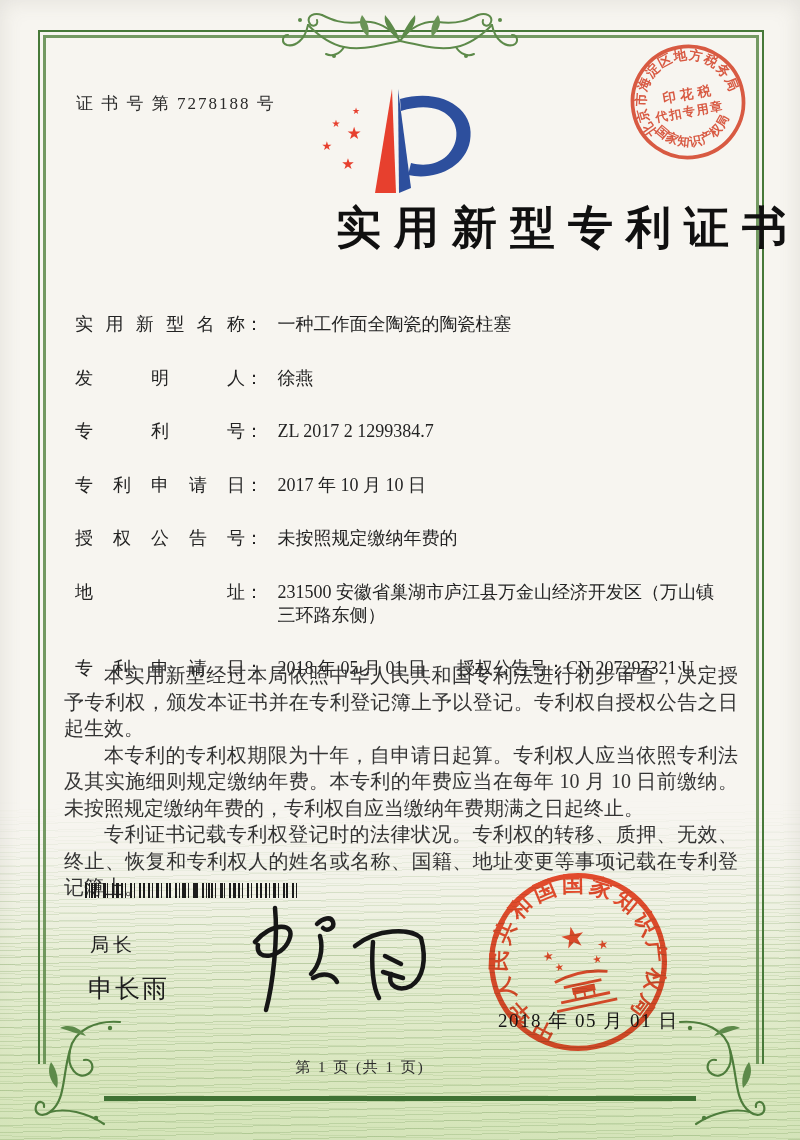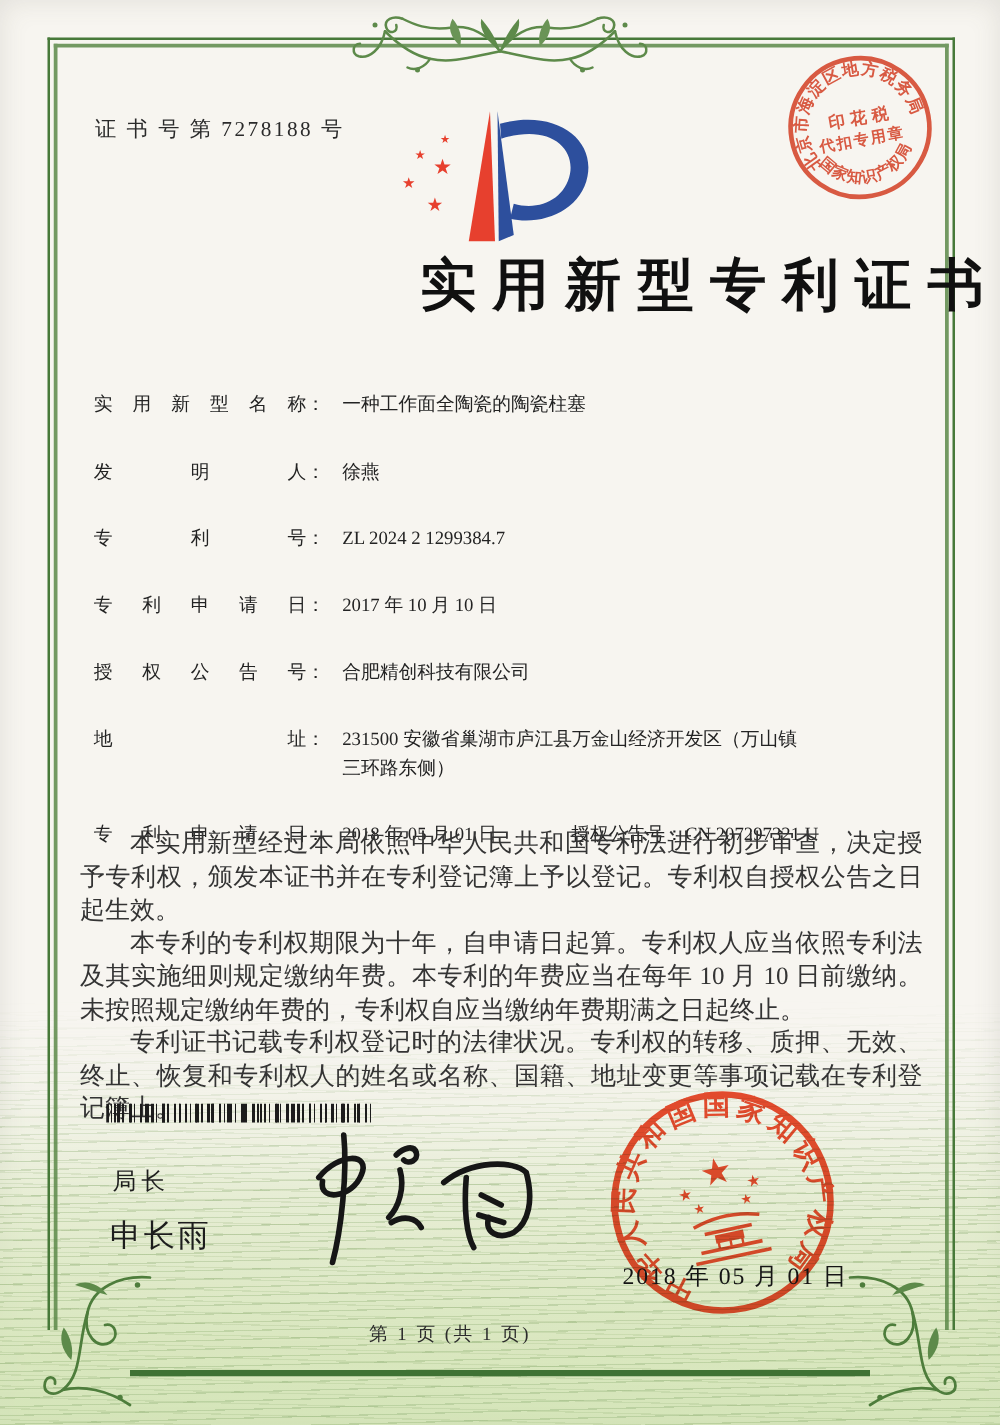--- a/index.html
+++ b/index.html
@@ -18,21 +18,21 @@
   .frame{position:absolute;left:38px;top:30px;width:722px;height:1032px;
          border:2px solid #477939;border-bottom:none;}
   .frame:after{content:"";position:absolute;left:3px;top:3px;right:3px;bottom:0;
          border:3px solid #5d8a4a;border-bottom:none;opacity:.85;}
   .bottom-bar{position:absolute;left:104px;top:1096px;width:592px;height:5px;background:#3f7234;}
   .svgdec{position:absolute;}
   
   .certno{position:absolute;left:76px;top:92px;font-size:17px;letter-spacing:2px;color:#2a2a2a;}
   .title{position:absolute;left:0;width:800px;top:198px;text-align:right;font-size:45px;
          font-weight:700;letter-spacing:13px;color:#101010;}
-  .rows{position:absolute;left:75px;top:313px;width:670px;font-size:15px;color:#232323;}
+  .rows{position:absolute;left:75px;top:313px;width:670px;font-size:18px;color:#232323;}
   .row{position:relative;margin:0 0 30.5px 0;line-height:23px;}
   .lbl{display:inline-block;width:170px;text-align:justify;text-align-last:justify;vertical-align:top;}
   .colon{display:inline-block;vertical-align:top;}
   .val{display:inline-block;margin-left:10px;vertical-align:top;max-width:470px;}
   .val .l2{display:block;}
   .grant-right{position:absolute;left:382px;top:0;white-space:nowrap;}
   .bodytxt{position:absolute;left:64px;top:662px;width:674px;font-size:20px;line-height:26.5px;
            color:#343434;text-align:justify;}
   .bodytxt p{margin:0;text-indent:2em;}
   .barcode{position:absolute;left:85px;top:883px;width:212px;height:15px;
@@ -122,29 +122,29 @@
     <div class="row">
       <span class="lbl">实用新型名称</span><span class="colon">：</span>
       <span class="val">一种工作面全陶瓷的陶瓷柱塞</span>
     </div>
     <div class="row">
       <span class="lbl">发明人</span><span class="colon">：</span>
       <span class="val">徐燕</span>
     </div>
     <div class="row">
       <span class="lbl">专利号</span><span class="colon">：</span>
-      <span class="val">ZL 2024 2 1299384.7</span>
+      <span class="val">ZL 2017 2 1299384.7</span>
     </div>
     <div class="row">
       <span class="lbl">专利申请日</span><span class="colon">：</span>
       <span class="val">2017 年 10 月 10 日</span>
     </div>
     <div class="row">
       <span class="lbl">授权公告号</span><span class="colon">：</span>
-      <span class="val">合肥精创科技有限公司</span>
+      <span class="val">未按照规定缴纳年费的</span>
     </div>
     <div class="row">
       <span class="lbl">地址</span><span class="colon">：</span>
       <span class="val"><span>231500 安徽省巢湖市庐江县万金山经济开发区（万山镇</span><span class="l2">三环路东侧）</span></span>
     </div>
     <div class="row">
       <span class="lbl">专利申请日</span><span class="colon">：</span>
       <span class="val">2018 年 05 月 01 日</span>
       <span class="grant-right"><span>授权公告号</span><span>：</span><span style="margin-left:1px;">CN 207297321 U</span></span>
     </div>

